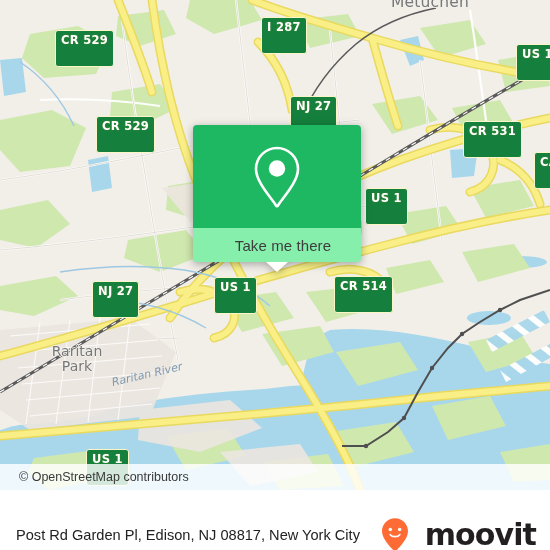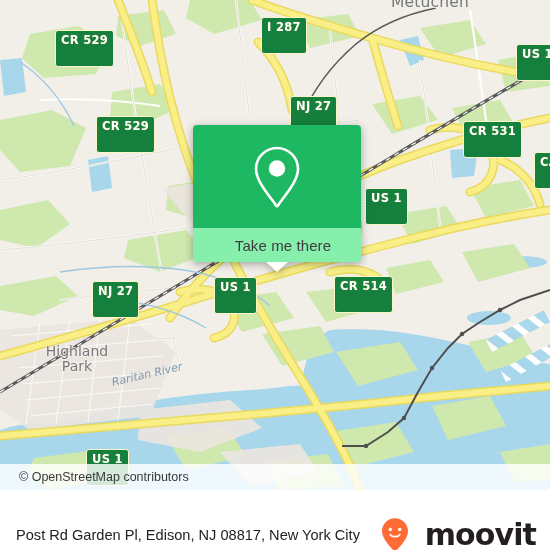--- a/index.html
+++ b/index.html
@@ -366,21 +366,21 @@
         <g stroke="#9ec8e2" stroke-width="1.4" fill="none">
           <path d="M60,272 C100,266 140,264 184,270 C220,276 250,288 270,306"></path>
           <path d="M100,300 C140,300 176,310 206,328"></path>
           <path d="M20,62 C44,78 62,100 74,126"></path>
         </g>
       </g>
     </svg>
 
     <div class="place-label place-city" style="left:380px; top:-6px; width:100px;">Metuchen</div>
 
-    <div class="place-label place-city-sm" style="left:22px; top:344px; width:110px;">Highland
+    <div class="place-label place-city-sm" style="left:22px; top:344px; width:110px;">Raritan
 Park</div>
 
     <div class="water-label" style="left:112px; top:376px; transform:rotate(-13deg); transform-origin:left center;">Raritan River</div>
 
     <div class="shield" style="left:55px;  top:30px;">CR 529</div>
     <div class="shield" style="left:261px; top:17px;">I 287</div>
     <div class="shield" style="left:516px; top:44px;">US 1</div>
     <div class="shield" style="left:290px; top:96px;">NJ 27</div>
     <div class="shield" style="left:96px;  top:116px;">CR 529</div>
     <div class="shield" style="left:425px; top:121px;margin-left:38px;">CR 531</div>

